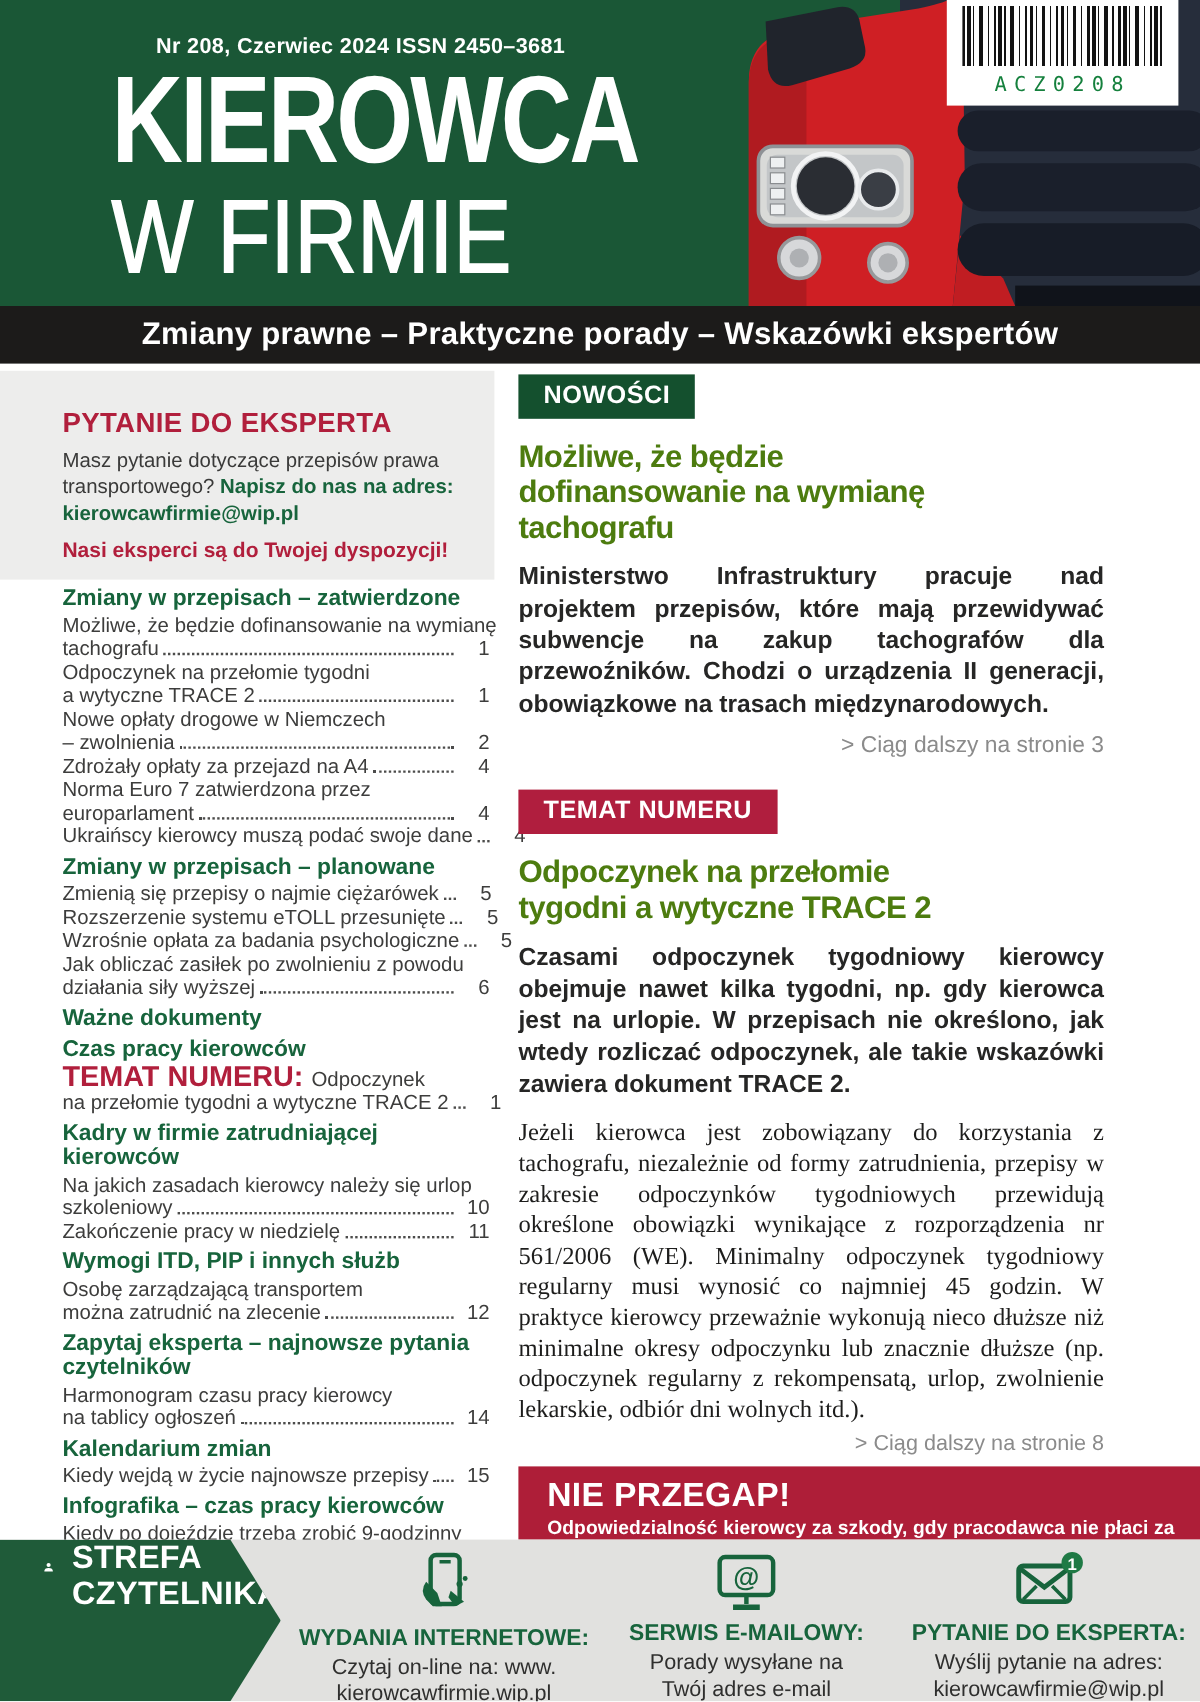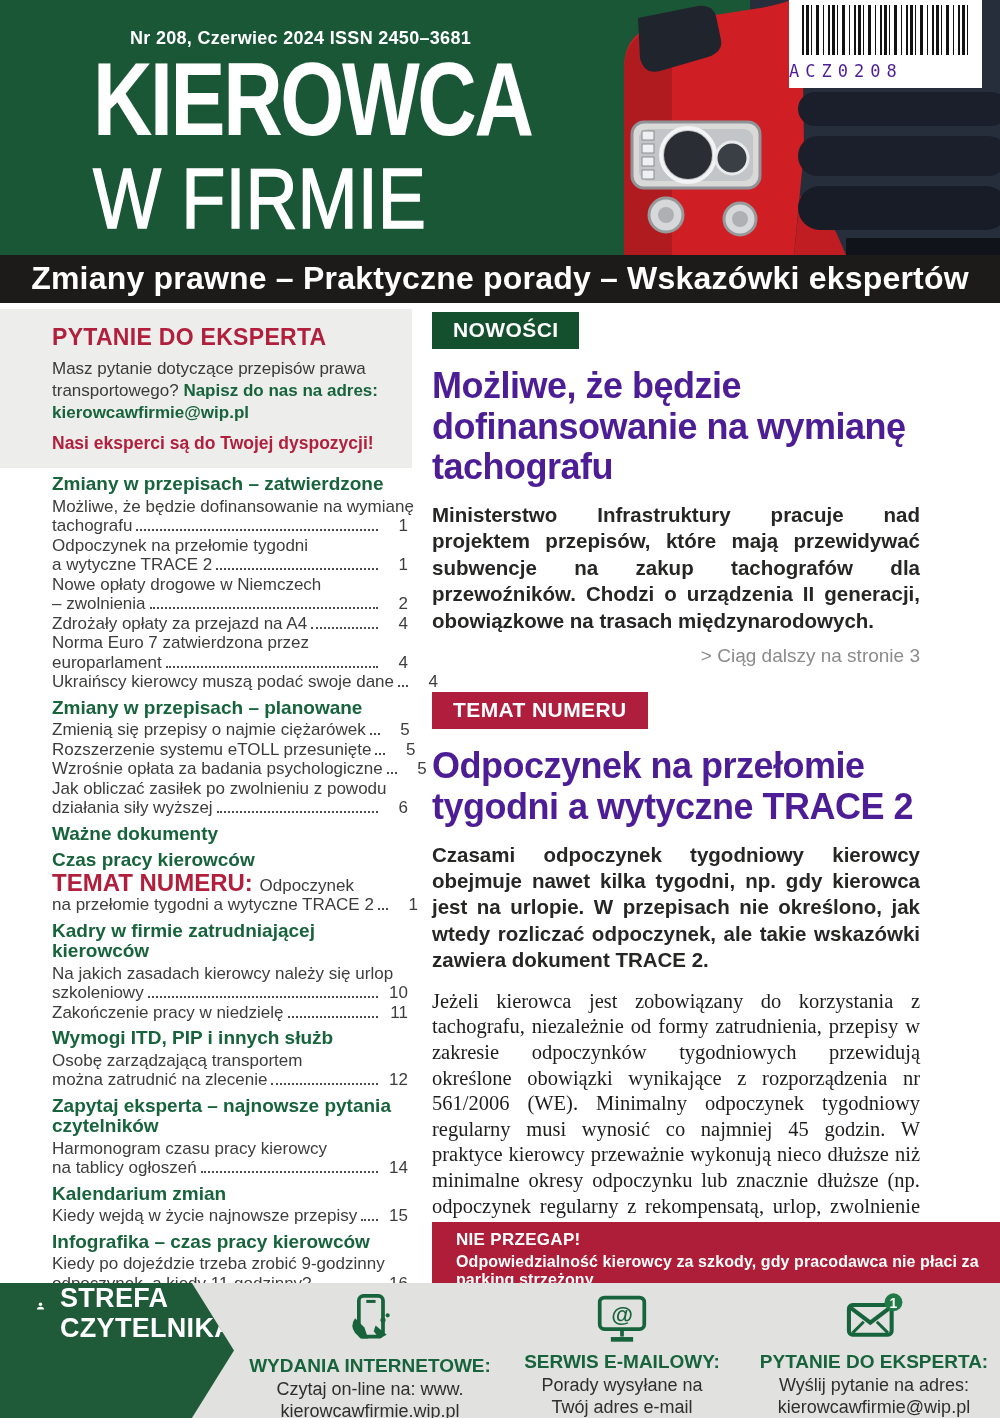--- a/index.html
+++ b/index.html
@@ -13,63 +13,63 @@
   .title-block{position:absolute;left:93px;top:52px;color:#fff;}
   .title-line1{font-size:103px;line-height:.94;font-weight:700;letter-spacing:-3px;
                transform:scaleX(.80);transform-origin:left top;white-space:nowrap;}
   .title-line2{font-size:86px;line-height:1;font-weight:400;letter-spacing:0;
                transform:scaleX(.84);transform-origin:left top;white-space:nowrap;margin-top:6px;
                -webkit-text-stroke:1.5px #fff;}
   .barcode{position:absolute;left:789px;top:0;width:193px;height:88px;background:#fff;}
   .barcode .bars{position:absolute;left:13px;right:13px;top:5px;height:50px;
     background:repeating-linear-gradient(90deg,#131313 0 2px,#fff 2px 4px,#131313 4px 7px,#fff 7px 9px,
       #131313 9px 10px,#fff 10px 14px,#131313 14px 17px,#fff 17px 21px,#131313 21px 22px,#fff 22px 26px);}
-  .barcode .bc-text{position:absolute;left:0;right:0;bottom:7px;
-    font-family:"DejaVu Sans Mono",monospace;font-size:17px;letter-spacing:6px;color:#4c1d95;margin-top:48px;}
+  .barcode .bc-text{position:absolute;left:0;right:0;bottom:7px;text-align:center;
+    font-family:"DejaVu Sans Mono",monospace;font-size:17px;letter-spacing:6px;color:#15803d;margin-top:48px;}
 
   
   .tagline-bar{position:absolute;left:0;top:255px;width:1000px;height:48px;background:#1c1b1a;
-    color:#fff;font-size:32px;font-weight:700;text-align:center;line-height:47px;letter-spacing:.2px;}
+    color:#fff;font-size:26px;font-weight:700;text-align:center;line-height:47px;letter-spacing:.2px;}
 
   
   .left-col{position:absolute;left:0;top:303px;width:412px;}
   .expert-box{margin-top:6px;background:#ededec;padding:15px 12px 14px 52px;}
-  .expert-heading{color:#b11f3c;font-size:23px;font-weight:700;letter-spacing:.3px;margin:0 0 7px;}
+  .expert-heading{color:#b11f3c;font-size:23px;font-weight:700;letter-spacing:.3px;margin:15px 0 7px;}
   .expert-line{font-size:17px;line-height:22px;color:#3a3a39;}
   .expert-bold-green{color:#17643c;font-weight:700;}
   .expert-cta{color:#b11f3c;font-weight:700;font-size:17.5px;margin-top:9px;}
 
   .toc{margin-top:1px;padding:0 4px 0 52px;}
   .toc-head{color:#17643c;font-size:19px;font-weight:700;line-height:20.5px;margin:6px 0 2px;white-space:pre-line;}
   .toc-item{color:#3d3d3c;font-size:17px;line-height:19.5px;}
   .toc-line{white-space:nowrap;}
   .toc-lastline{display:flex;align-items:baseline;}
   .toc-text{white-space:nowrap;}
   .toc-leader{flex:1;border-bottom:2.5px dotted #4c4c4b;margin:0 4px 3px 4px;min-width:10px;}
   .toc-page{width:26px;text-align:right;flex:none;}
   .toc-prefix{color:#b11f3c;font-weight:700;font-size:24px;}
 
   
   .right-col{position:absolute;left:432px;top:303px;width:488px;}
   .tag{display:inline-block;color:#fff;font-weight:700;font-size:21px;padding:6px 21px 7px;letter-spacing:.4px;}
   .tag-green{background:#14502e;margin-top:9px;}
   .tag-red{background:#b01e3e;margin-top:25px;}
-  .headline{color:#4c1d95;font-size:36px;line-height:1.13;font-weight:700;letter-spacing:-.5px;
+  .headline{color:#4d7c0f;font-size:26px;line-height:1.13;font-weight:700;letter-spacing:-.5px;
             white-space:pre-line;margin:17px 0 0;}
   .lead{font-size:20.5px;font-weight:700;line-height:1.29;text-align:justify;color:#262625;margin:14px 0 0;}
   .continue{color:#8b8b8b;font-size:19px;text-align:right;margin-top:11px;}
   .body-text{font-family:"Liberation Serif","DejaVu Serif",serif;font-size:20.5px;line-height:1.25;
              text-align:justify;color:#1d1d1c;margin:15px 0 0;}
   .continue-inline{float:right;color:#8b8b8b;font-size:18px;font-family:"Liberation Sans",sans-serif;
                    padding-top:2px;}
 
   
   .dontmiss{position:absolute;left:432px;right:0;top:1222px;height:61px;background:#ae1e38;color:#fff;
             padding:8px 0 0 24px;box-sizing:border-box;}
-  .dm-title{font-size:17px;font-weight:700;letter-spacing:.3px;}
+  .dm-title{font-size:28px;font-weight:700;letter-spacing:.3px;}
   .dm-sub{font-size:16px;font-weight:700;margin-top:3px;letter-spacing:.1px;}
 
   
   .footer{position:absolute;left:0;right:0;bottom:0;height:135px;background:#e1e1df;}
   .strefa{position:absolute;left:0;top:0;width:234px;height:135px;background:#1f5b39;
           clip-path:polygon(0 0,82% 0,100% 50%,82% 100%,0 100%);
           display:flex;align-items:flex-start;gap:15px;padding-left:36px;box-sizing:border-box;color:#fff;}
   .strefa-text{font-size:27px;font-weight:700;line-height:1.12;white-space:pre-line;letter-spacing:.3px;}
   .footer-cols{position:absolute;left:244px;right:0;top:0;bottom:0;display:flex;}
   .fcol{flex:1;display:flex;flex-direction:column;align-items:center;padding-top:9px;text-align:center;}

